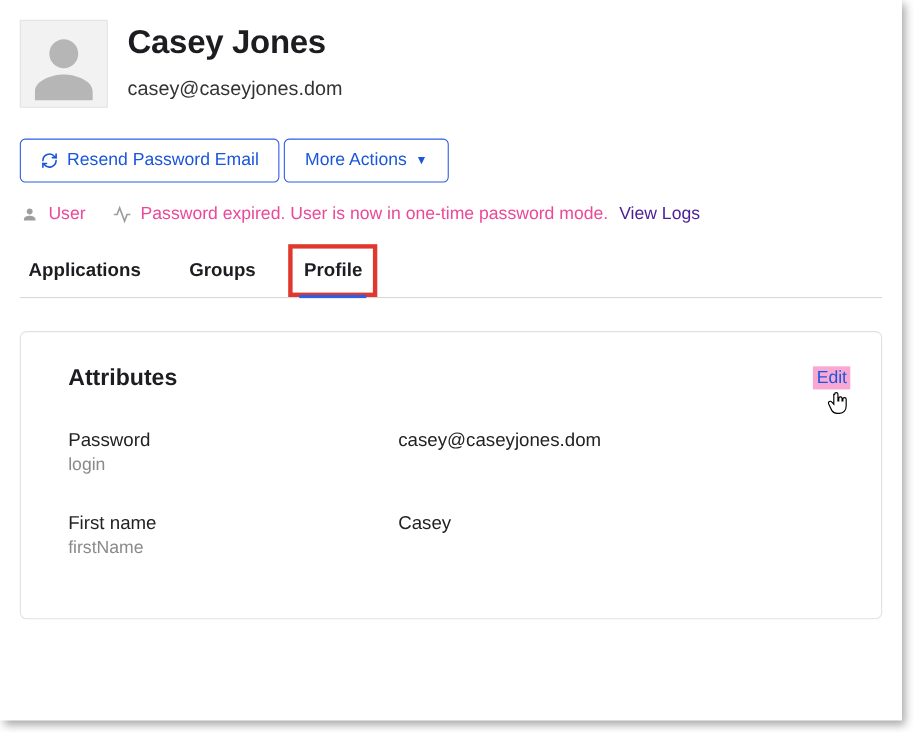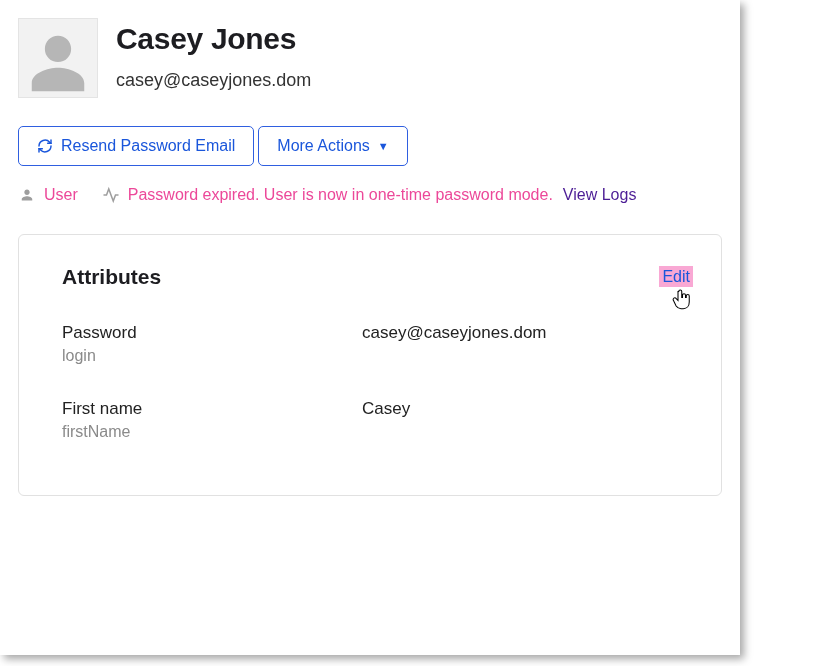--- a/index.html
+++ b/index.html
@@ -6,21 +6,21 @@
   body {
     font-family: -apple-system, BlinkMacSystemFont, "Segoe UI", Helvetica, Arial, sans-serif;
     background: #fff;
     color: #1d1d21;
     width: 831px;
     height: 666px;
     position: relative;
   }
   .page {
     padding: 18px 18px 0 18px;
-    width: 740px;
+    width: 820px;
     box-shadow: 4px 4px 8px rgba(0,0,0,0.35);
     height: 655px;
     background: #fff;
   }
   
   .header-row { display: flex; align-items: flex-start; gap: 18px; margin-bottom: 28px; }
   .avatar {
     width: 80px; height: 80px;
     background: #f2f2f2;
     border: 1px solid #e4e4e4;
@@ -149,20 +149,25 @@
     <span class="gap"></span>
     <span class="ic">
       <svg width="18" height="18" viewBox="0 0 24 24" fill="none" stroke="#9e9e9e" stroke-width="2">
           <polyline points="2 12 6 12 9 4 15 20 18 12 22 12"></polyline>
         </svg>
     </span>
     <span class="status-text">Password expired. User is now in one-time password mode.</span>
     <span class="view-logs">View Logs</span>
   </div>
 
+  <div class="tabs">
+    <div class="tab">Applications</div>
+    <div class="tab">Groups</div>
+    <div class="tab active tab-highlight">Profile</div>
+  </div>
 
   <div class="panel">
     <div class="panel-head">
       <div class="panel-title">Attributes</div>
       <div class="edit-link-wrap">
         <span class="edit-link">Edit</span>
         <span class="cursor-hand">
           <svg viewBox="0 0 32 32">
             <path fill="#fff" stroke="#000" stroke-width="1.4" d="M13 6c0-1.1.9-2 2-2s2 .9 2 2v8h1V11c0-1.1.9-2 2-2s2 .9 2 2v3h1v-2c0-1.1.9-2 2-2s2 .9 2 2v8c0 5-3 9-8 9h-3c-3 0-5-1.4-6.5-3.6L6 18c-.8-1-.6-2.5.5-3.2s2.4-.3 3.2.7L12 18V6z"></path>
           </svg>

